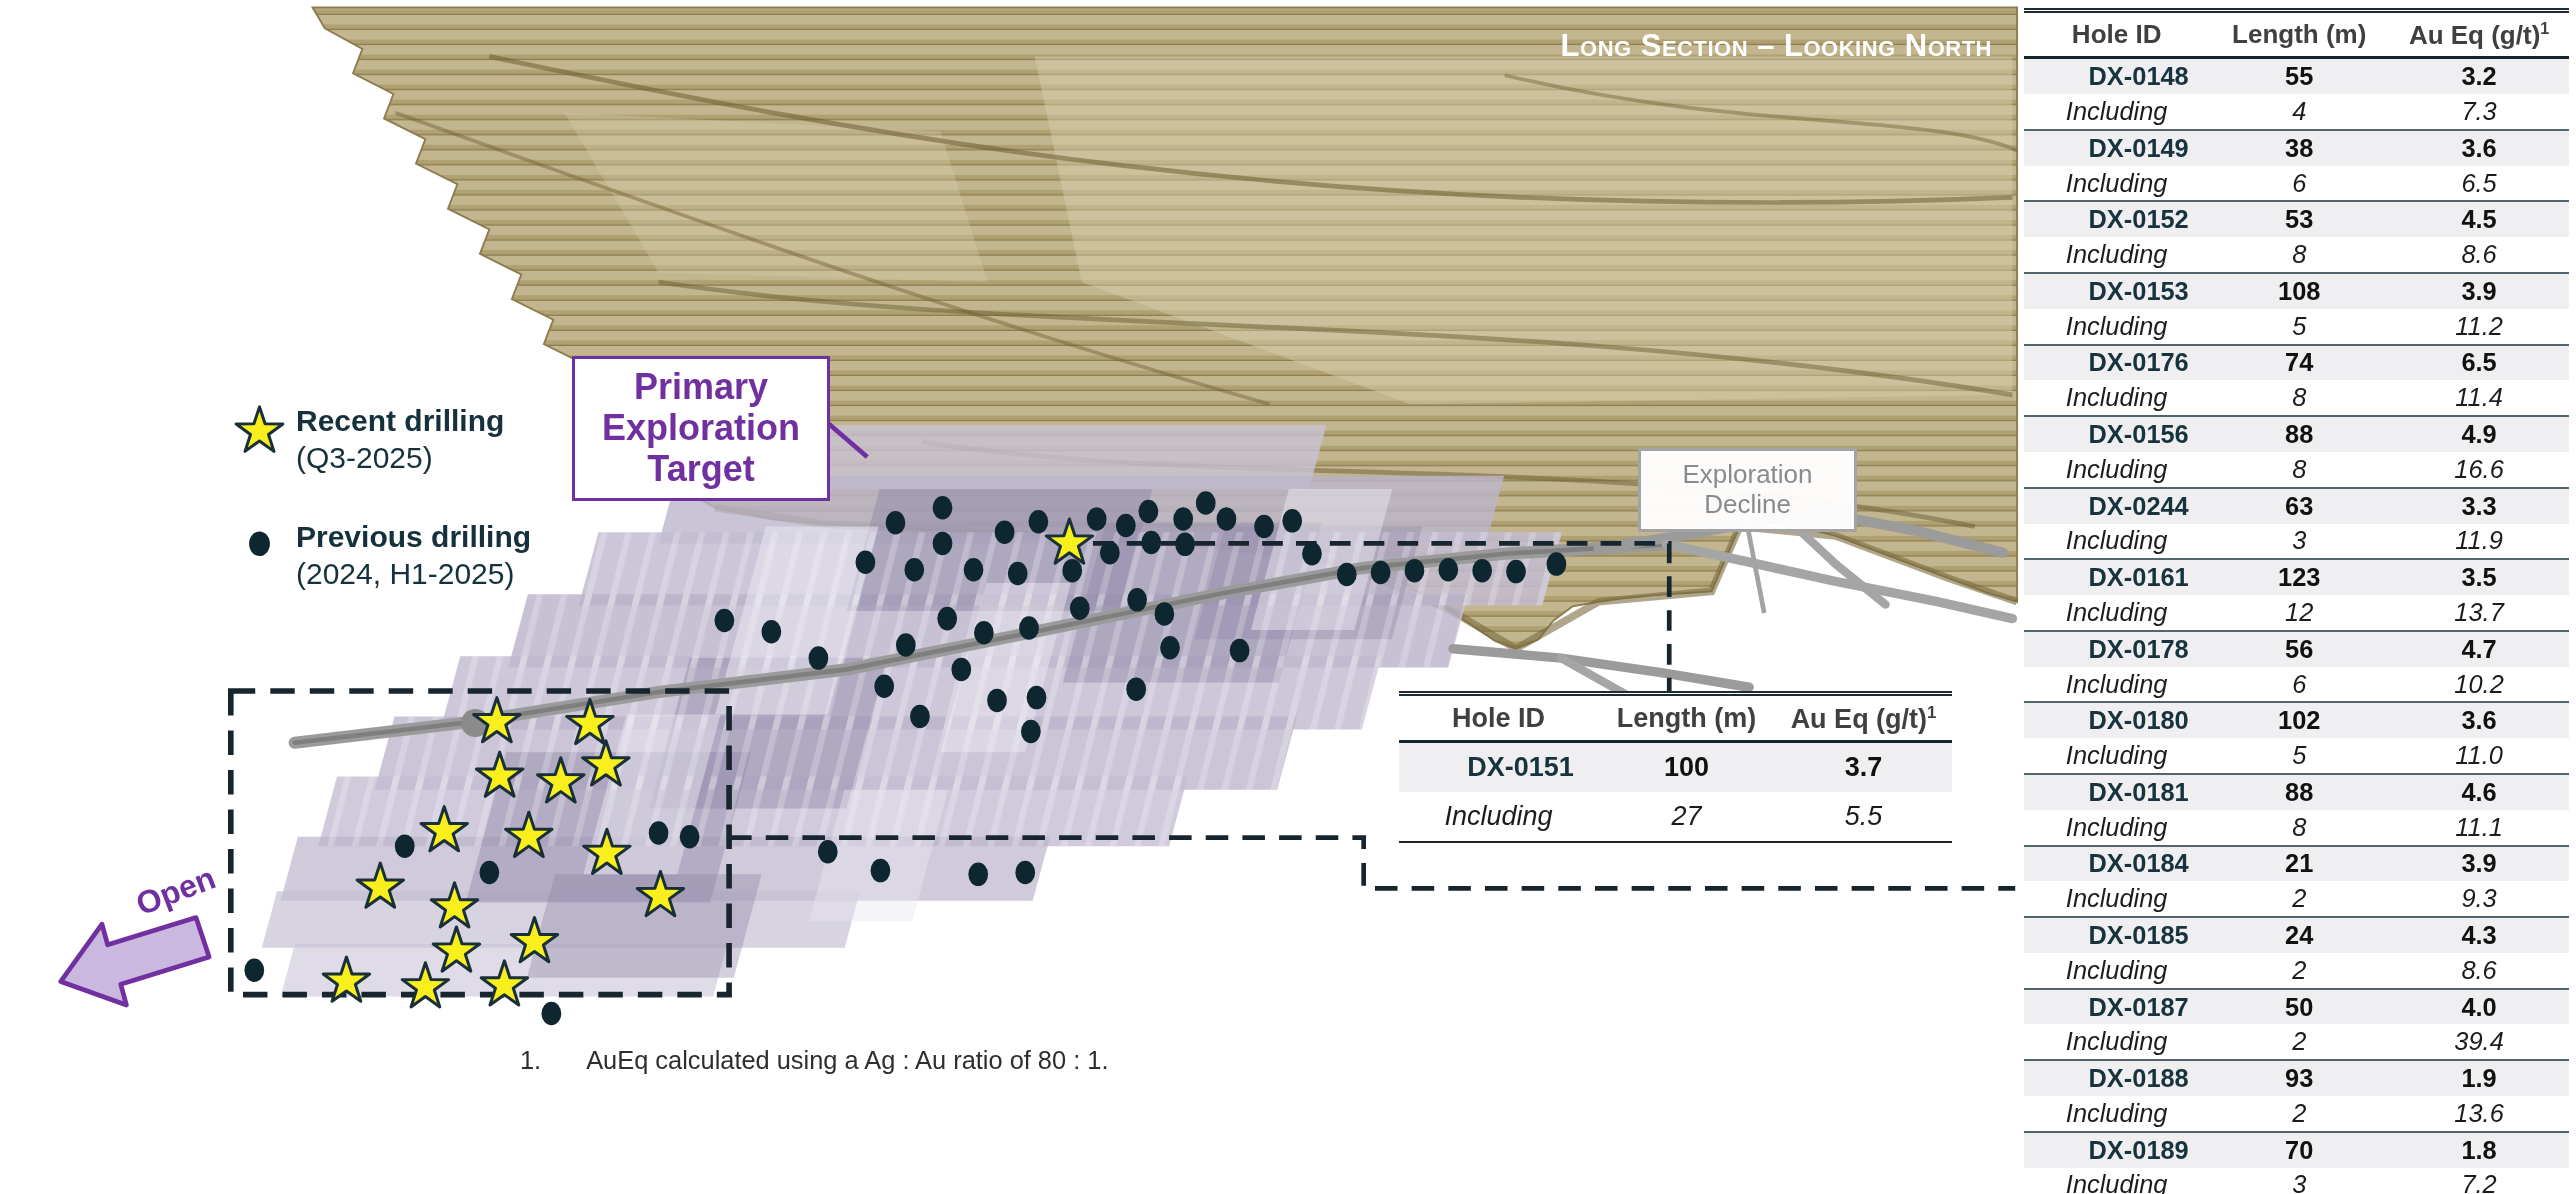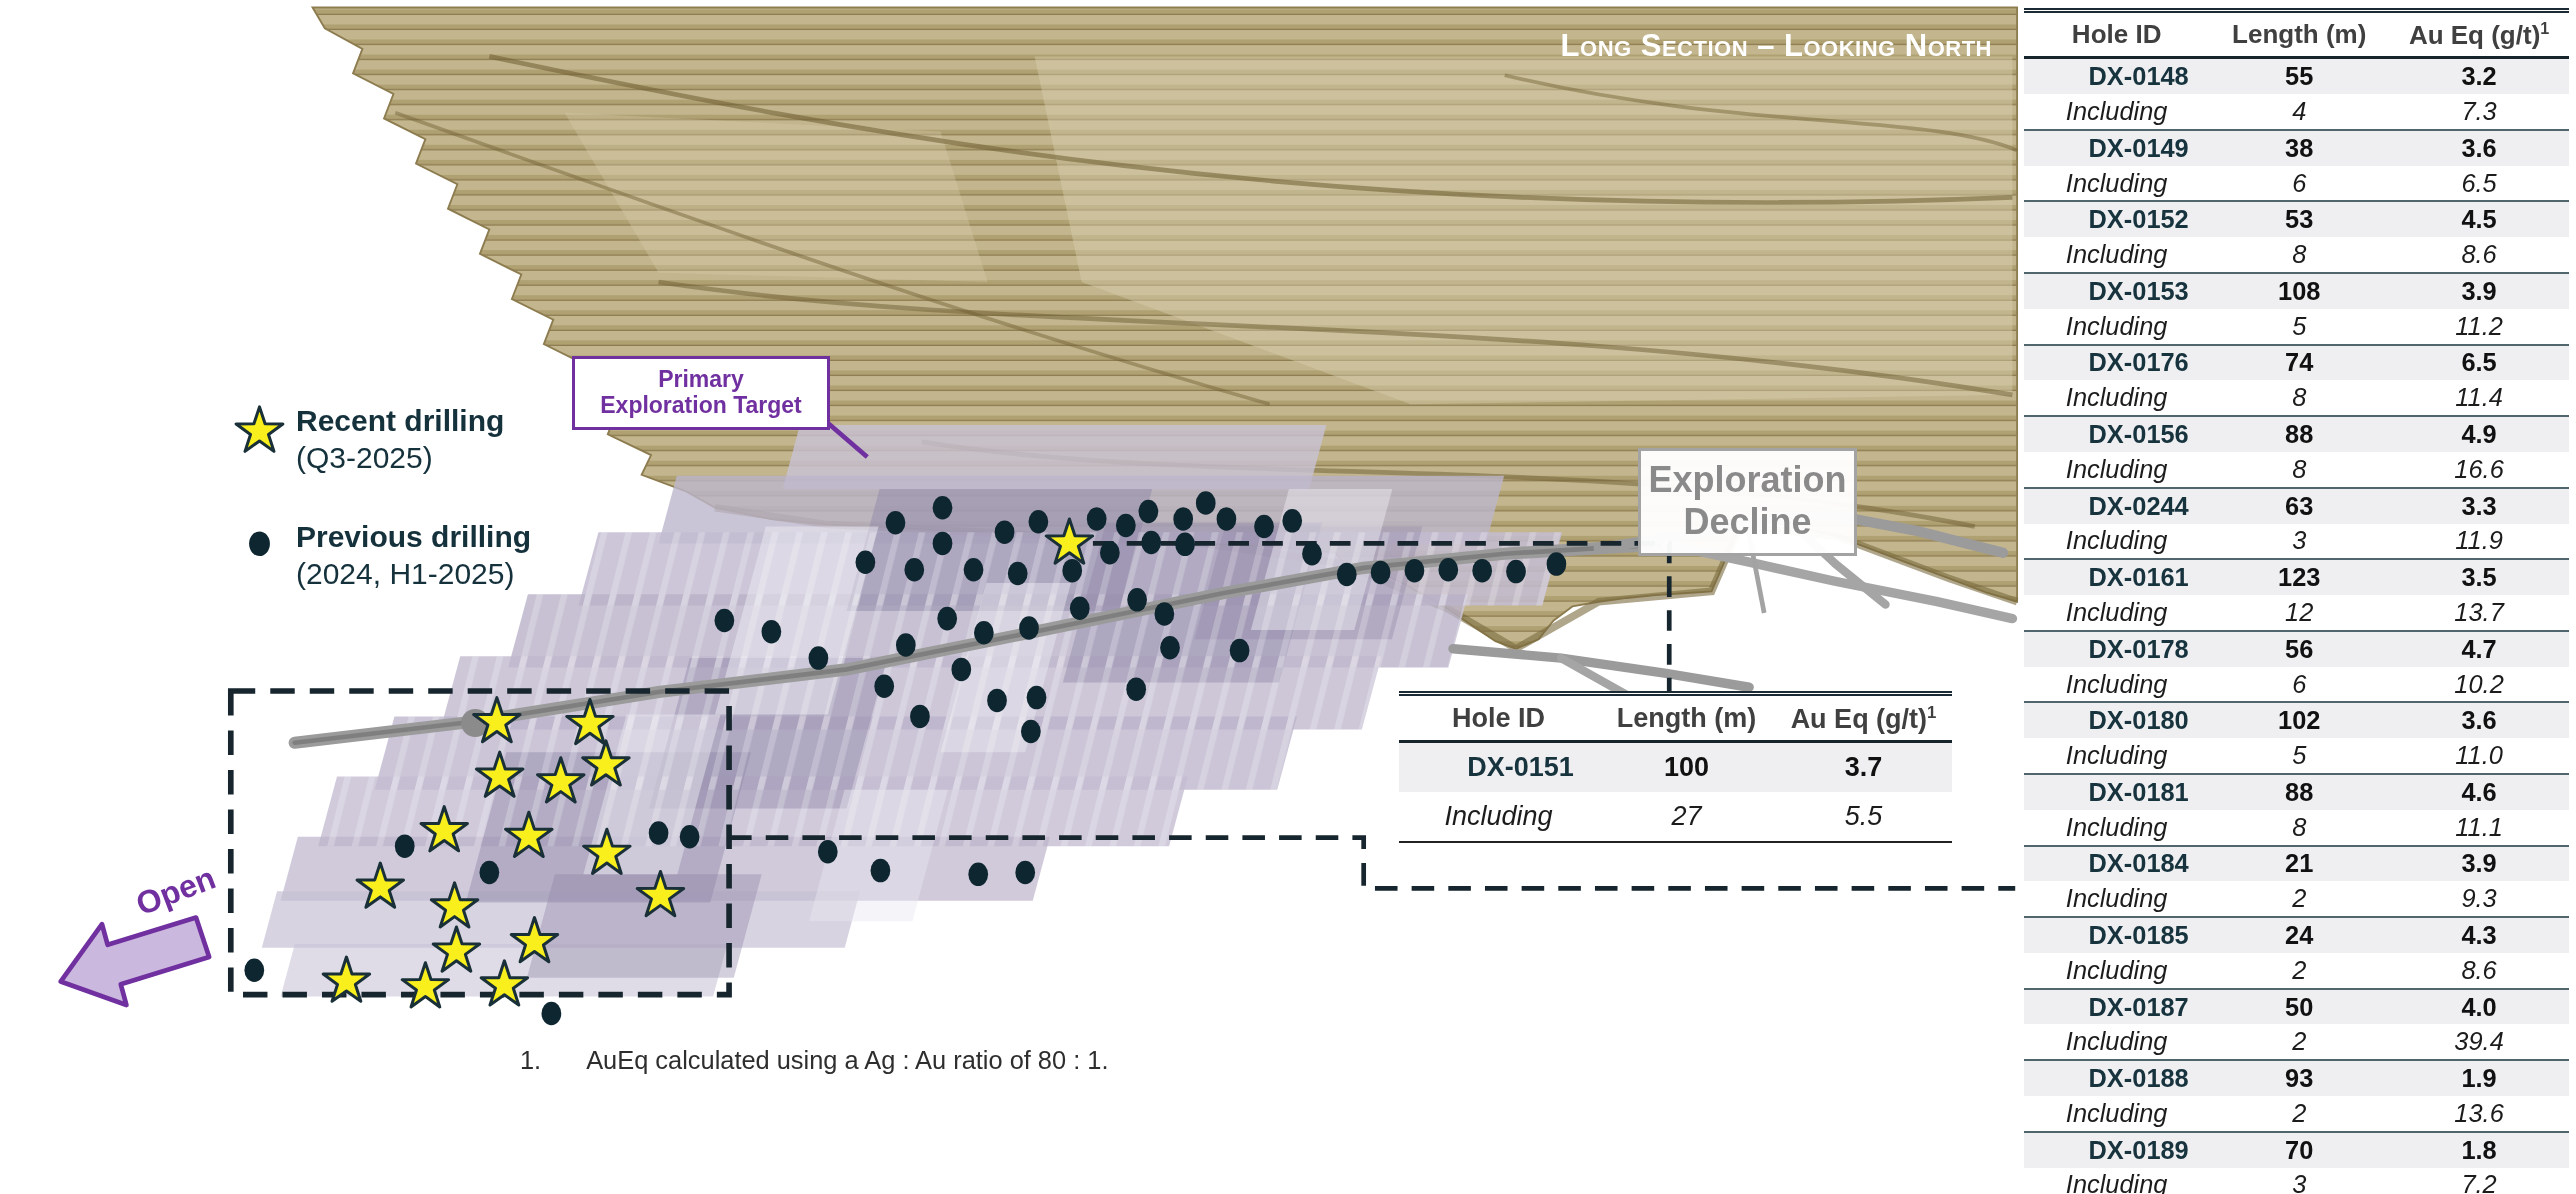--- a/index.html
+++ b/index.html
@@ -21,26 +21,26 @@
   .leg-item{display:flex;align-items:flex-start;gap:10px;margin-bottom:43px;}
   .leg-icon{flex:0 0 53px;display:flex;justify-content:center;margin-top:1.9px;}
   .leg-text{font-size:30px;color:#14313c;line-height:1.22;}
   .leg-title{font-weight:bold;}
   .leg-sub{font-weight:normal;}
 
   
   .target-box{
     left:572px;top:356px;width:252px;padding:6.6px 0 8.5px 0;
     border:3.8px solid #7030A0;background:#ffffff;text-align:center;
-    color:#7030A0;font-weight:bold;font-size:23px;line-height:1.15;
+    color:#7030A0;font-weight:bold;font-size:36px;line-height:1.15;
   }
   .decline-box{
     left:1638px;top:448px;width:213px;padding:7.5px 0 9.4px 0;
     border:3.8px solid #a3a3a3;background:rgba(255,255,255,.96);text-align:center;
-    color:#8a8a8a;font-weight:bold;font-size:36px;line-height:1.18;
+    color:#8a8a8a;font-weight:normal;font-size:26px;line-height:1.18;
   }
 
   
   .footnote{left:520px;top:1046px;font-size:25.4px;color:#2e2e2e;display:flex;gap:45px;}
 
   
   .tbl-wrap{background:#ffffff;}
   table{width:100%;border-collapse:collapse;table-layout:fixed;}
   th{
     font-size:26px;font-weight:bold;color:#404040;padding:6.6px 0 5.6px 0;text-align:center;

